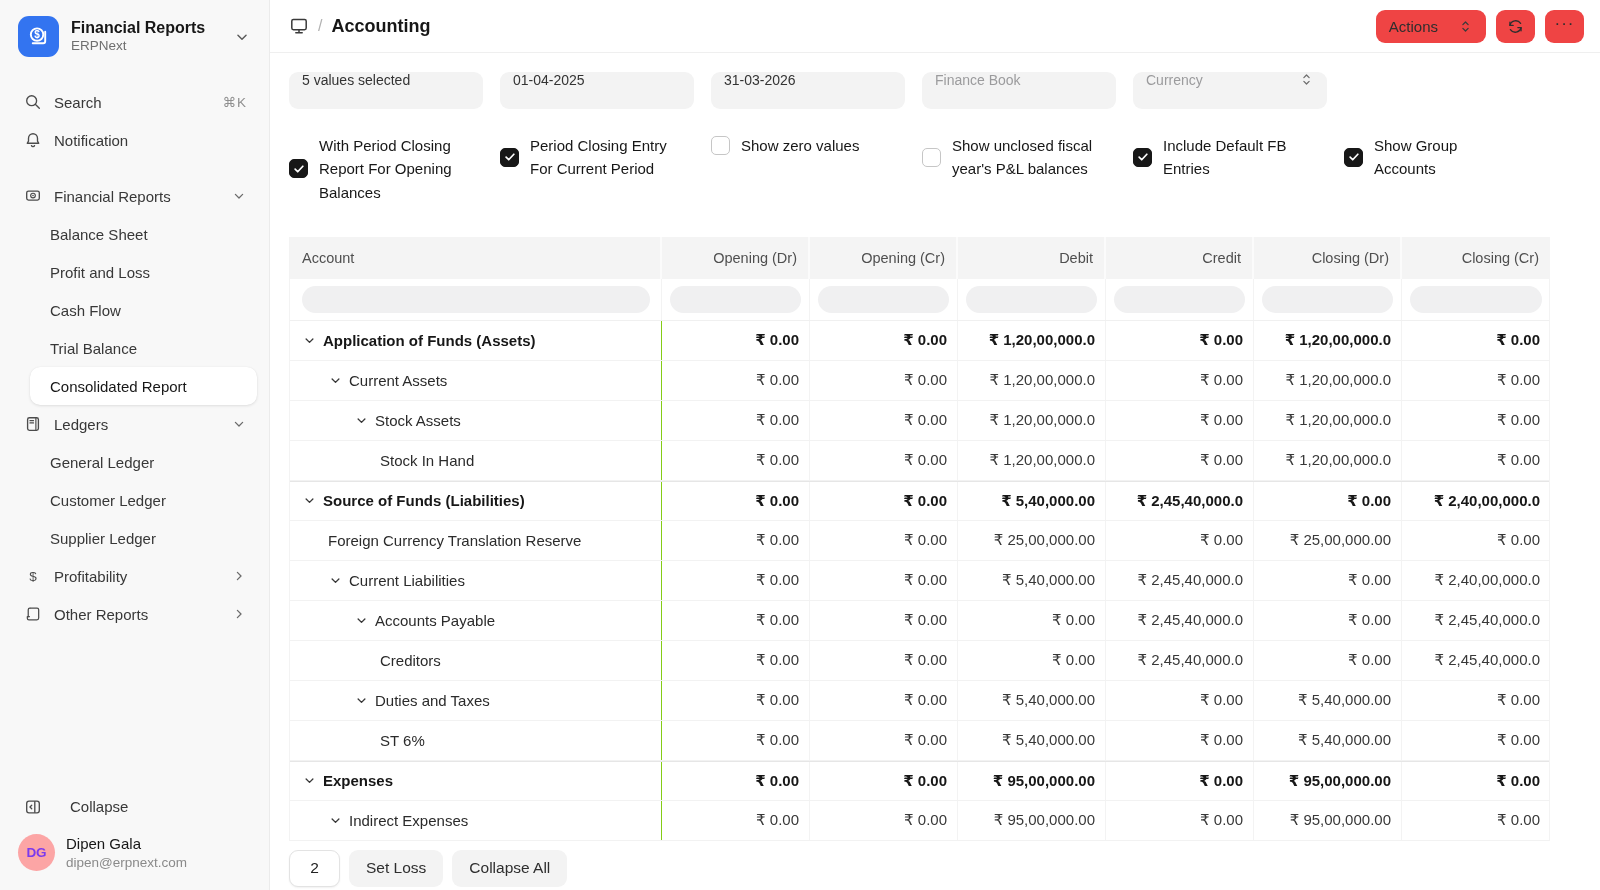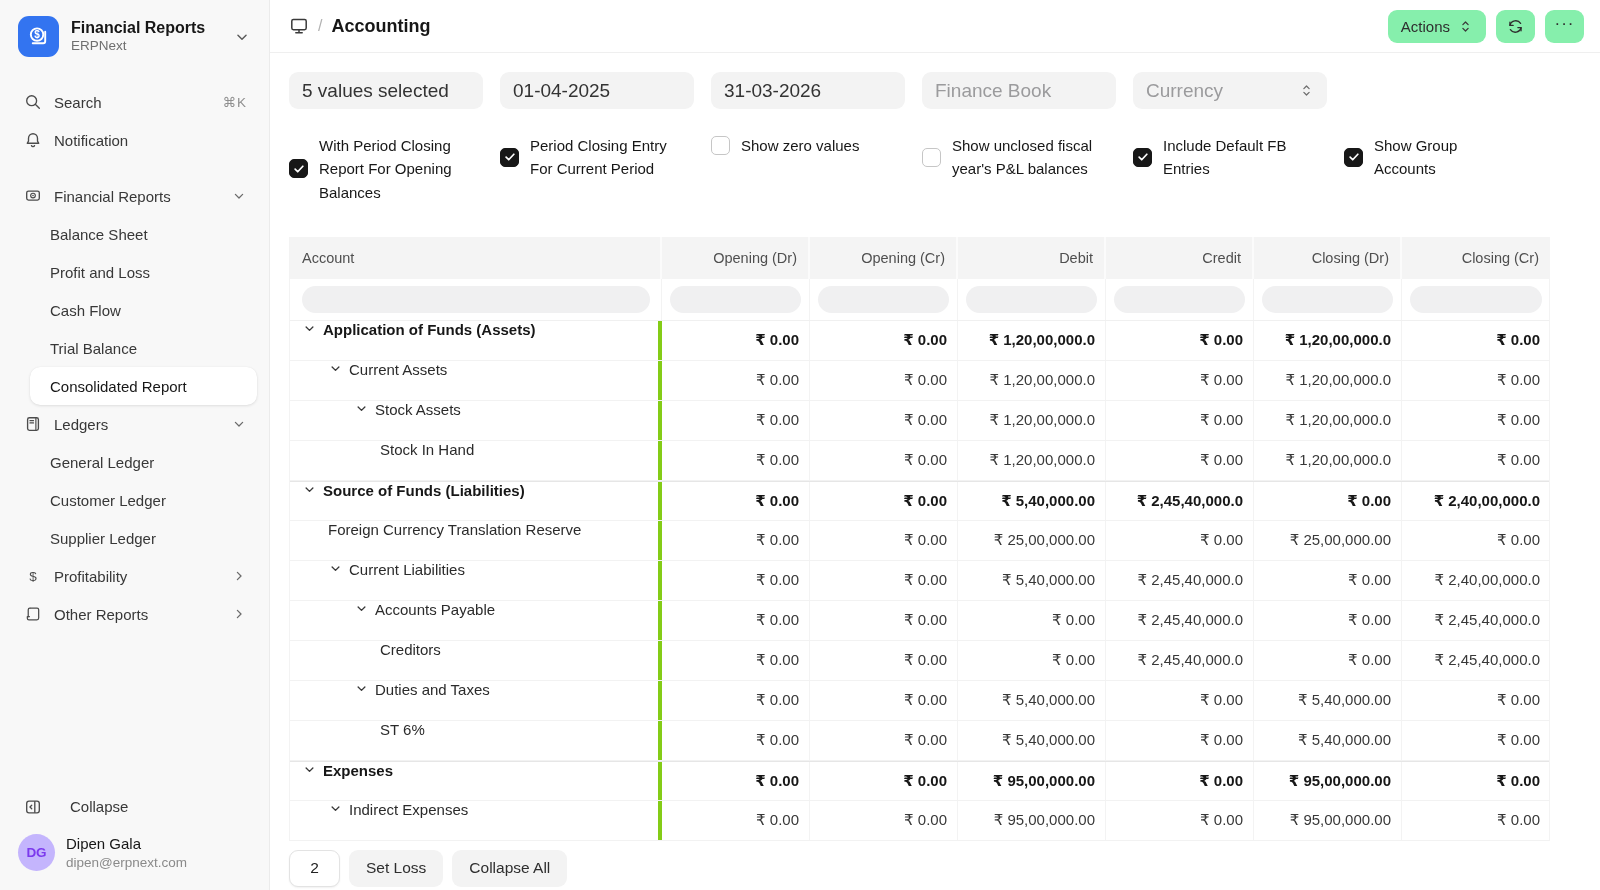--- a/index.html
+++ b/index.html
@@ -44,53 +44,53 @@
     box-shadow:0 1px 3px rgba(0,0,0,0.10), 0 0 1px rgba(0,0,0,0.08);
     color:#171717;
   }
   .sidebar-bottom { margin-top:auto; }
   .collapse-item {
     height:38px; display:flex; align-items:center; gap:28px;
     padding:0 12px; font-size:15px; color:#383838; cursor:pointer; border-radius:10px;
   }
   .user-row { display:flex; align-items:center; gap:11px; padding:8px 6px 2px 6px; cursor:pointer; }
   .avatar {
-    width:37px; height:37px; border-radius:50%; background:#c4b5fd;
+    width:37px; height:37px; border-radius:50%; background:#fca5a5;
     display:flex; align-items:center; justify-content:center;
     font-size:13.5px; font-weight:700; color:#7C3AED; flex-shrink:0;
   }
   .user-name { font-size:15px; color:#171717; line-height:1.35; }
   .user-email { font-size:13.5px; color:#8A8A8A; line-height:1.35; }
 
   
   .main { flex:1; min-width:0; display:flex; flex-direction:column; position:relative; background:#fff; }
   .main-header {
     height:53px; flex-shrink:0; display:flex; align-items:center; justify-content:space-between;
     padding:0 16px 0 19px; border-bottom:1px solid #EFEFEF;
   }
   .breadcrumb { display:flex; align-items:center; gap:9px; }
   .crumb-sep { color:#B3B3B3; font-size:16px; }
   .page-title { font-size:18px; font-weight:700; color:#171717; }
   .header-actions { display:flex; align-items:center; gap:10px; }
   .btn {
-    height:33px; background:#86efac; border:none; border-radius:9px;
-    display:flex; align-items:center; justify-content:center; gap:8px;
+    height:33px; background:#ef4444; border:none; border-radius:9px;
+    display:flex; align-items:center; justify-content:center; gap:20px;
     font-family:inherit; font-size:15px; color:#2E2E2E; cursor:pointer; padding:0 13px;
   }
   .btn.icon-only { width:39px; padding:0; }
   .ellipsis-glyph { font-size:17px; letter-spacing:1px; color:#2E2E2E; line-height:1; padding-bottom:6px; }
 
   .content { flex:1; min-width:0; padding:19px 0 0 19px; overflow:hidden; }
 
   
   .filter-row { display:grid; grid-template-columns:repeat(6,194px); gap:17px; }
   .filter-input {
     height:37px; background:#F3F3F3; border-radius:9px;
-    display:flex; align-items:center; padding:0 13px;
-    font-size:19px; color:#333333; cursor:text; white-space:nowrap; overflow:hidden;
+    display:flex; align-items:flex-start; padding:0 13px;
+    font-size:14px; color:#333333; cursor:text; white-space:nowrap; overflow:hidden;
   }
   .filter-input.bold { font-weight:700; color:#222; }
   .filter-input .ph { color:#9B9B9D; }
   .filter-input.with-stepper { justify-content:space-between; cursor:pointer; }
 
   
   .checkbox-row { display:grid; grid-template-columns:repeat(6,194px); gap:17px; margin-top:25px; align-items:start; }
   .cb-group { display:flex; align-items:center; gap:11px; cursor:pointer; }
   .cb-box {
     width:19px; height:19px; border-radius:5px; flex-shrink:0;
@@ -120,23 +120,23 @@
   .th:last-child { border-right:none; }
   .filter-cells-row { height:42px; border-bottom:1px solid #F0F0F0; }
   .fcell { display:flex; align-items:center; border-right:1px solid #F3F3F3; padding:0 8px; }
   .fcell:first-child { padding:0 11px 0 12px; }
   .fcell:last-child { border-right:none; }
   .fpill { height:27px; width:100%; border-radius:14px; background:#F0F0F1; cursor:text; }
 
   .data-row { height:40px; border-bottom:1px solid #F2F2F2; cursor:pointer; }
   .data-row.sep { border-top:1px solid #E6E6E6; }
   .acct-cell {
-    display:flex; gap:6px;
+    display:flex; align-items:center; gap:6px;
     padding-left:calc(12px + var(--lvl) * 26px);
-    border-right:4px solid #84cc16; overflow:hidden; white-space:nowrap;
+    border-right:1px solid #84cc16; overflow:hidden; white-space:nowrap;
   }
   .acct-cell .row-chevron { flex-shrink:0; display:flex; cursor:pointer; }
   .acct-name { font-size:15px; color:#2B2B2B; }
   .num-cell {
     display:flex; align-items:center; justify-content:flex-end;
     padding-right:10px; font-size:15px; color:#383838;
     border-right:1px solid #F3F3F3; white-space:nowrap; overflow:hidden;
   }
   .num-cell:last-child { border-right:none; }
   .data-row.bold .acct-name, .data-row.bold .num-cell { font-weight:700; color:#171717; }

